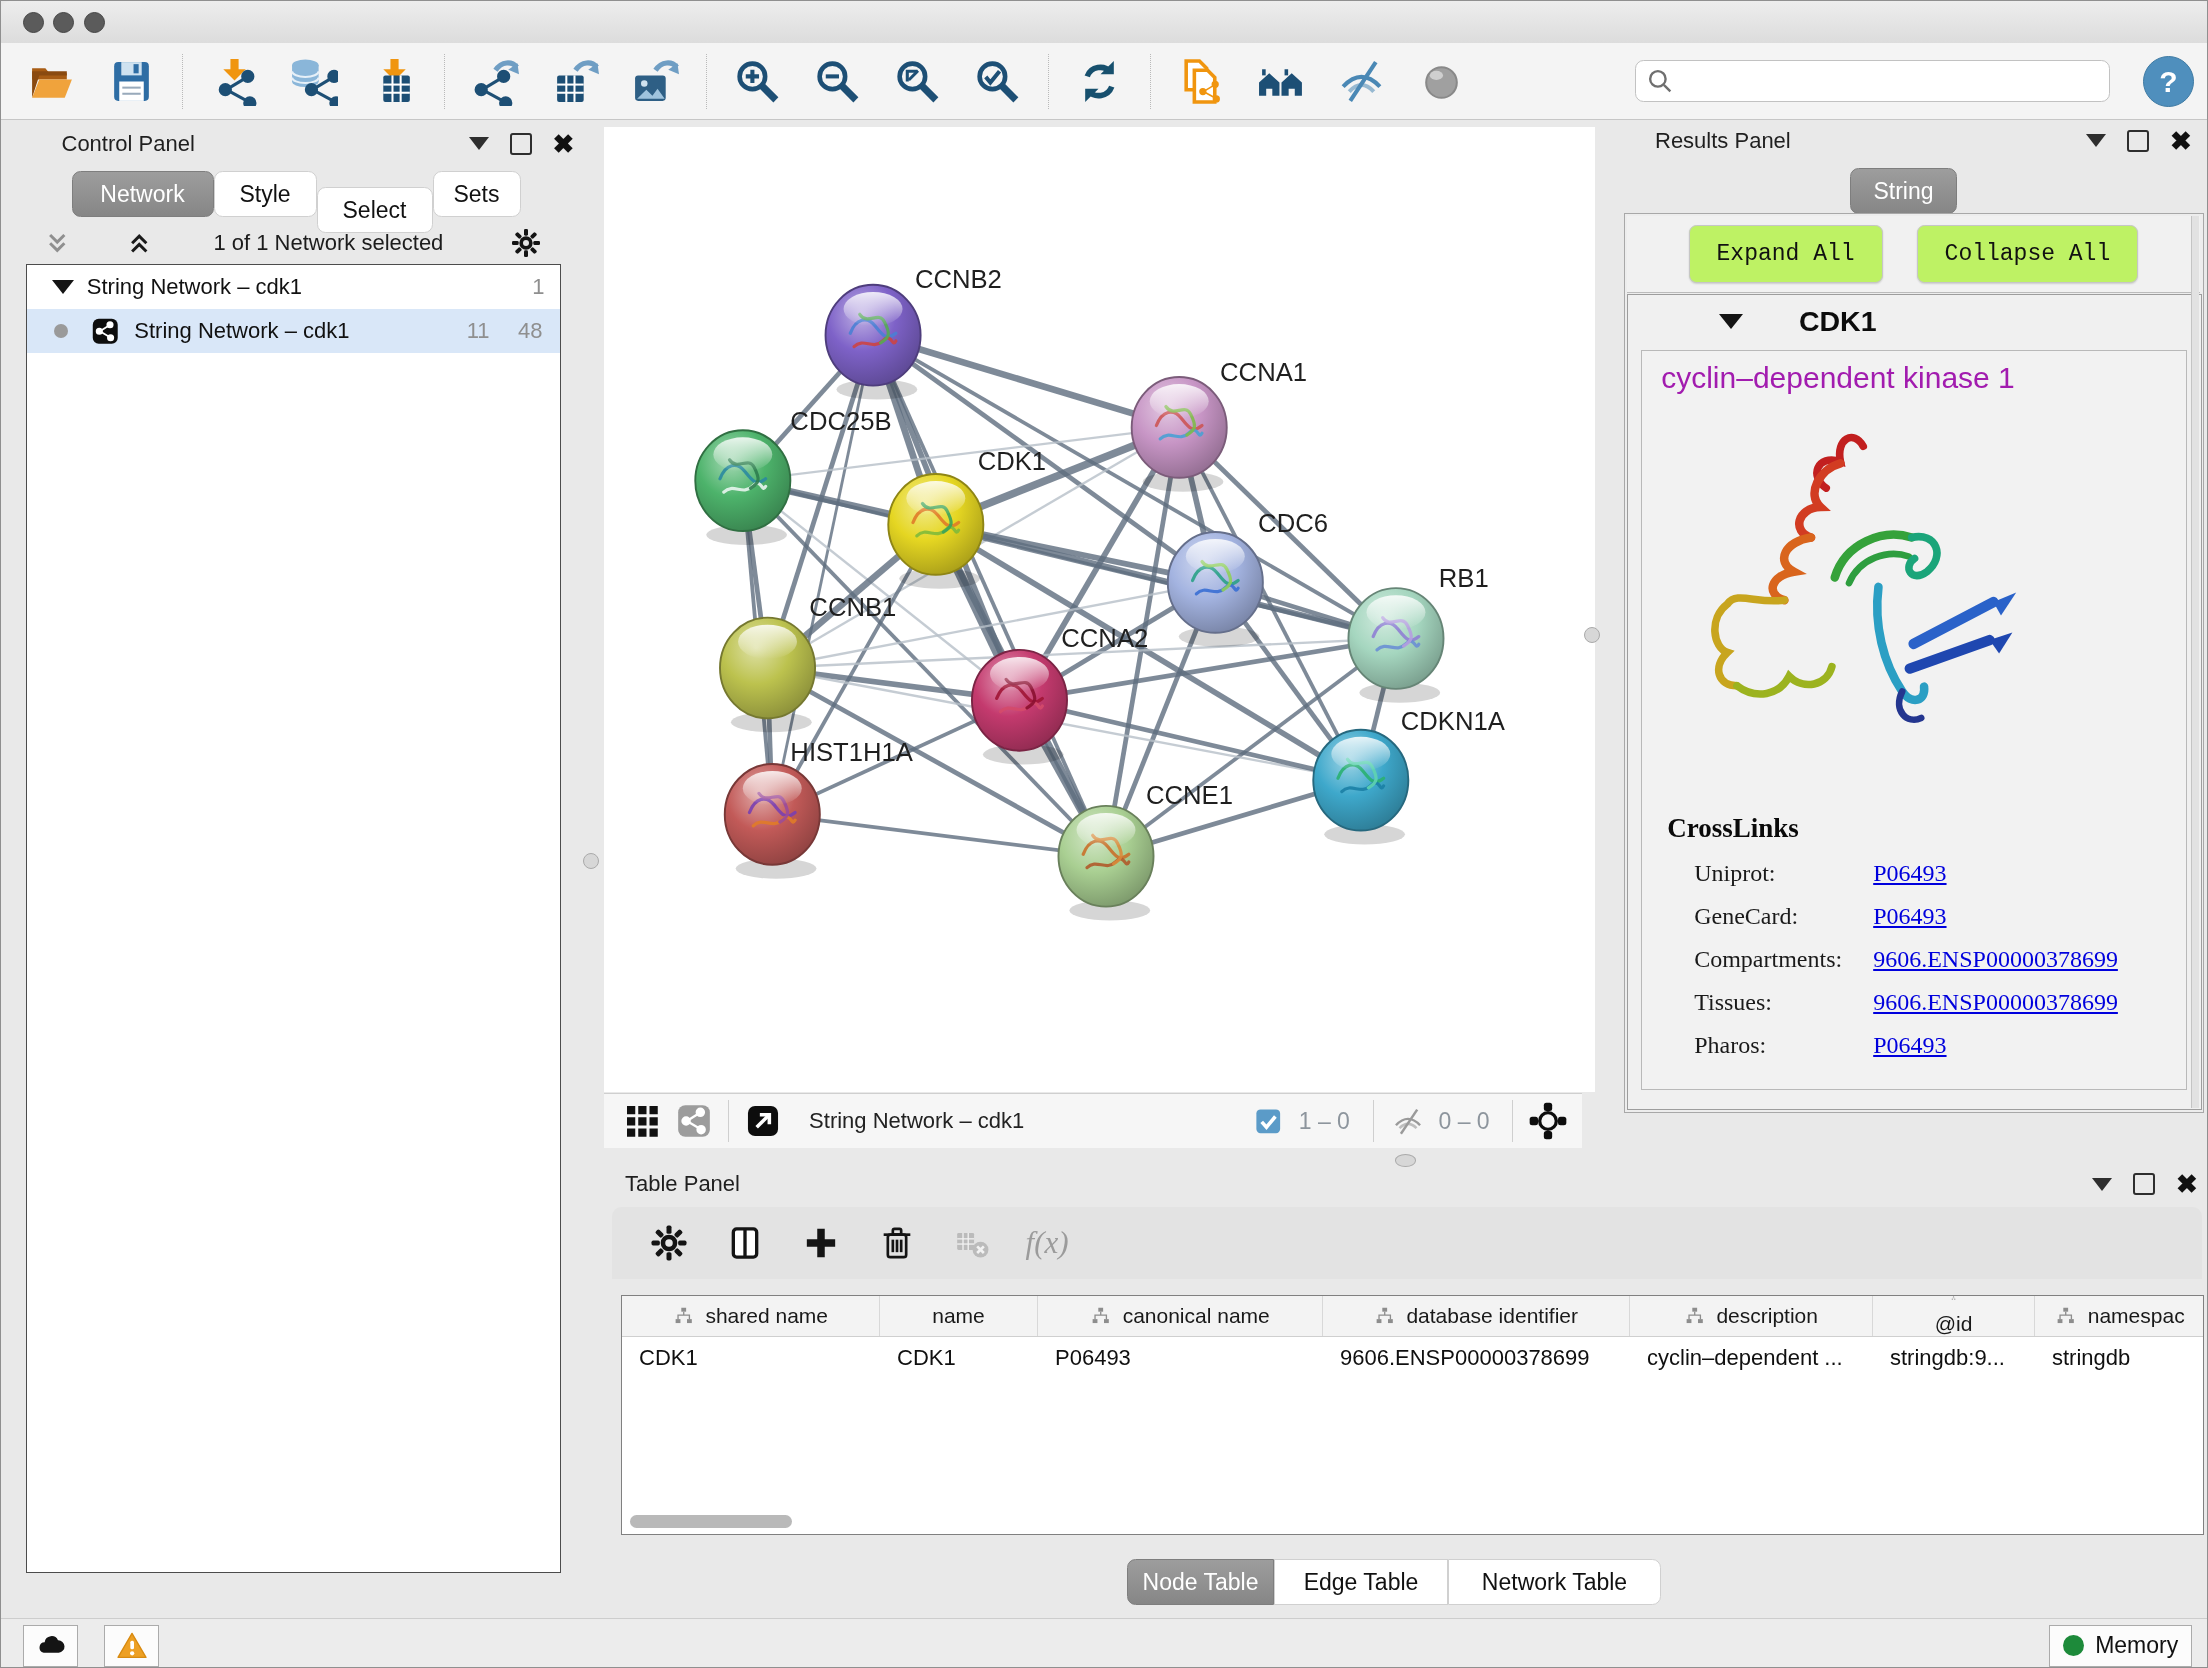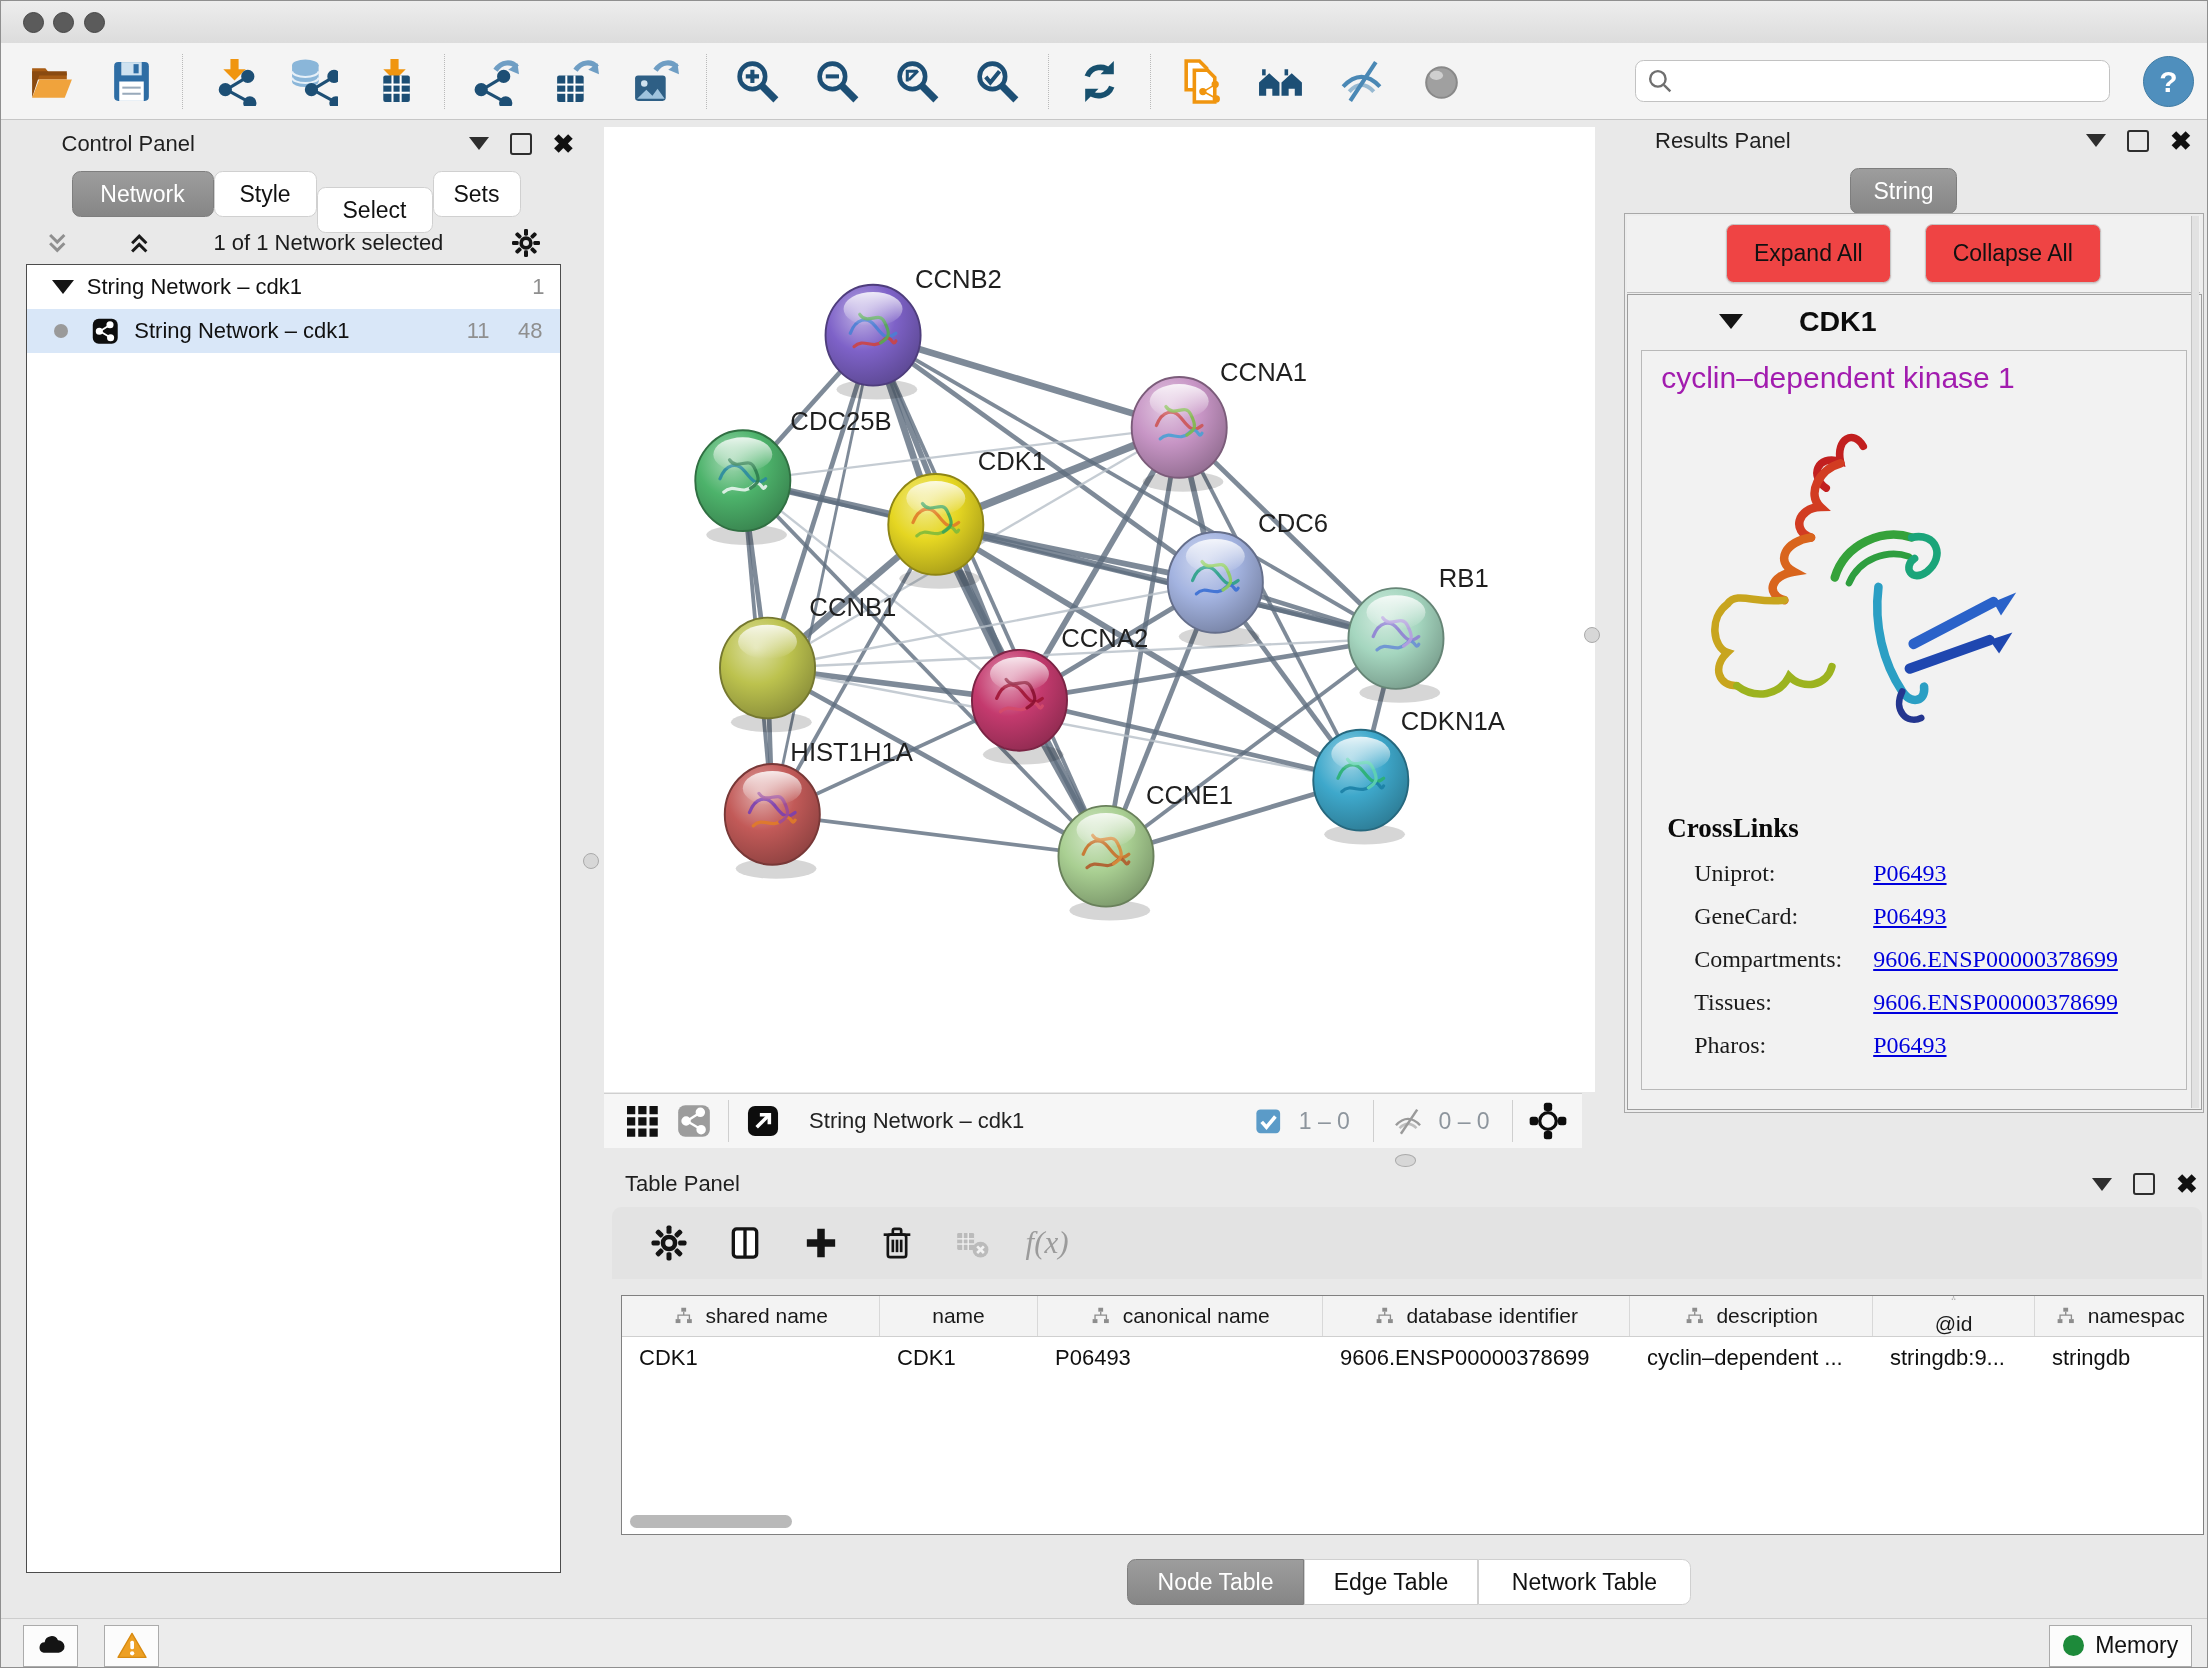--- a/index.html
+++ b/index.html
@@ -72,22 +72,22 @@
   .splitter-dot{width:14.3px;height:14.3px;border-radius:50%;background:#d7d7d7;border:1px solid #aaa;}
   .splitter-oval{width:19px;height:10.5px;border-radius:50%;background:#d7d7d7;border:1px solid #aaa;}
 
   
   #results-panel{left:1590px;top:121px;width:618px;height:1029px;}
   #rp-tab{position:absolute;left:259px;top:46px;width:107px;}
   #rp-content{position:absolute;left:33px;top:91px;width:580px;height:900px;
       background:#ededed;border:1.9px solid #a8a8a8;box-sizing:border-box;}
   #rp-buttons{position:absolute;left:1.9px;top:1.9px;width:573px;height:76px;background:#f1f1f1;
       border-bottom:1.9px solid #bbb;display:flex;align-items:center;justify-content:center;gap:34px;}
-  .rp-btn{padding:15px 27px;background:#ef4444;border:1px solid #c6c6c6;border-radius:7.6px;
-      font-size:23px;color:#111;cursor:pointer;box-shadow:0 1px 1.9px rgba(0,0,0,.15);}
+  .rp-btn{padding:15px 27px;background:#bef264;border:1px solid #c6c6c6;border-radius:7.6px;
+      font-size:23px;color:#111;cursor:pointer;box-shadow:0 1px 1.9px rgba(0,0,0,.15);font-family:Liberation Mono, monospace;}
   #cdk1-box{position:absolute;left:1.9px;top:80px;width:573px;height:814px;border:1px solid #9d9d9d;
       background:#f0f0f0;}
   #cdk1-header{position:relative;height:55px;}
   #cdk1-tri{position:absolute;left:91px;top:19px;width:0;height:0;
       border-left:12.4px solid transparent;border-right:12.4px solid transparent;border-top:15px solid #141414;cursor:pointer;}
   #cdk1-name{position:absolute;left:171px;top:9.5px;font-size:28.5px;font-weight:bold;color:#0c0c0c;}
   #cdk1-inner{position:absolute;left:13.3px;top:55px;width:544px;height:738px;
       background:#f2f2f2;border:1px solid #b9b9b9;}
   #gene-desc{position:absolute;left:19px;top:9.5px;font-size:30px;color:#a21caf;}
   #protein-img{position:absolute;left:17px;top:63px;}
@@ -927,21 +927,21 @@
           <div class="td" style="width: 158px;">CDK1</div>
           <div class="td" style="width: 285px;">P06493</div>
           <div class="td" style="width: 307px;">9606.ENSP00000378699</div>
           <div class="td" style="width: 243px;">cyclin–dependent ...</div>
           <div class="td" style="width: 162px;">stringdb:9...</div>
           <div class="td" style="width: 171px;">stringdb</div>
         </div>
       <div id="tp-hscroll"></div>
     </div>
     <div id="tp-tabs">
-        <div class="tab selected" style="width: 177px;">Node Table</div>
+        <div class="tab selected" style="width: 147px;">Node Table</div>
         <div class="tab" style="width: 174px;">Edge Table</div>
         <div class="tab" style="width: 213px;">Network Table</div>
       </div>
   </div>
 
   <div id="statusbar" class="abs">
     <div class="sb-btn" style="left:22px;width:55px">
       <svg width="32" height="32" viewBox="0 0 48 48">
         <path d="M13 34 a8 8 0 0 1 1.5 -15.8 A10.5 10.5 0 0 1 34.5 15.5 A7.2 7.2 0 0 1 35.5 34z" fill="#141414"></path>
         </svg>

